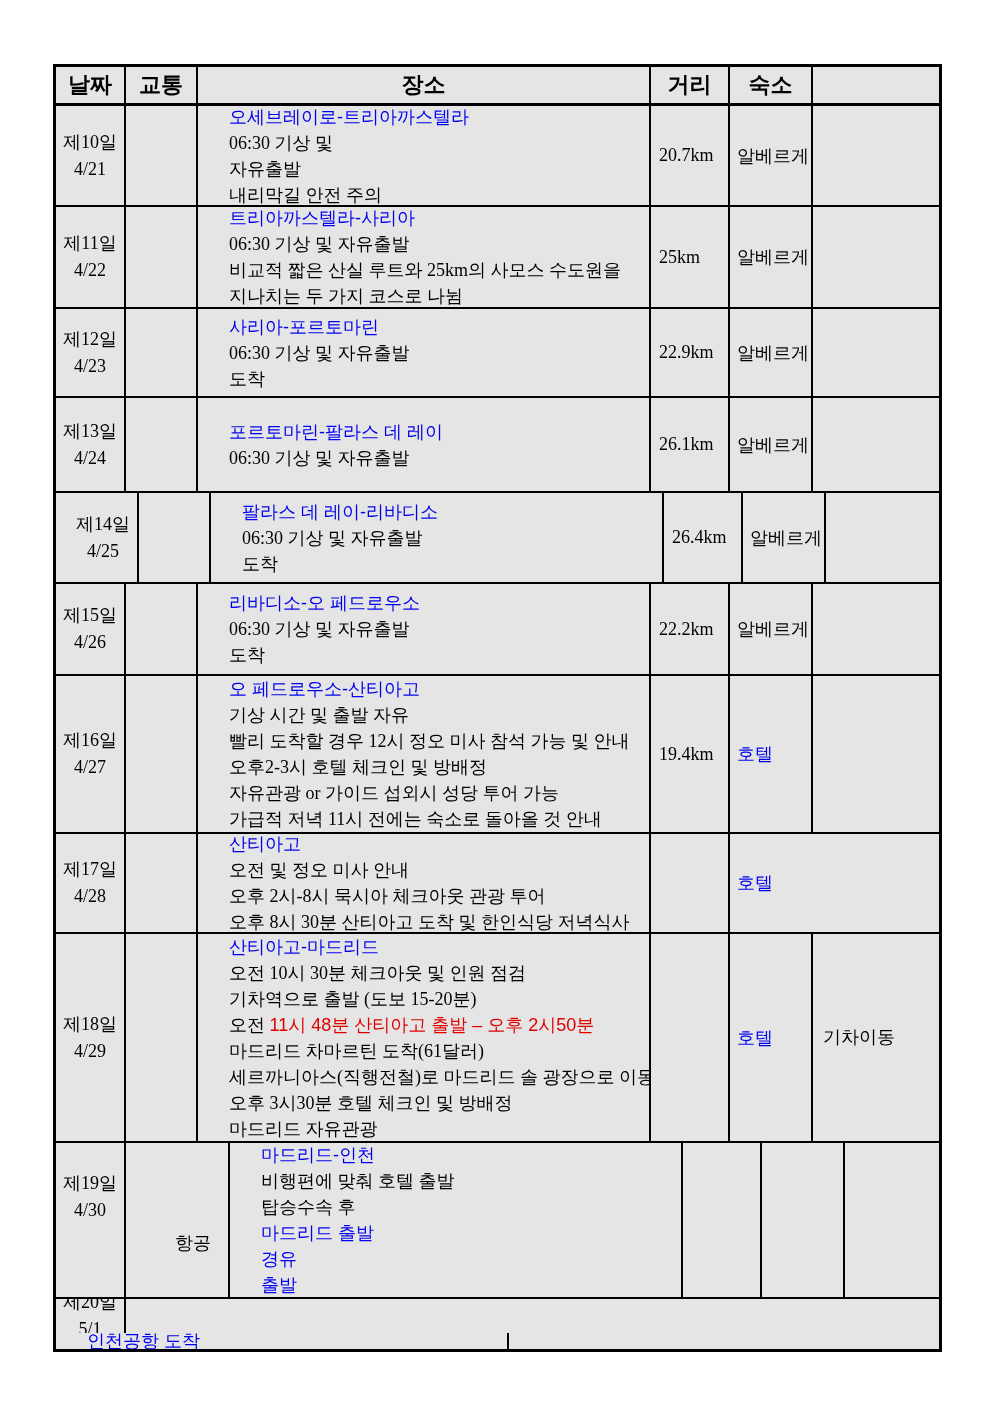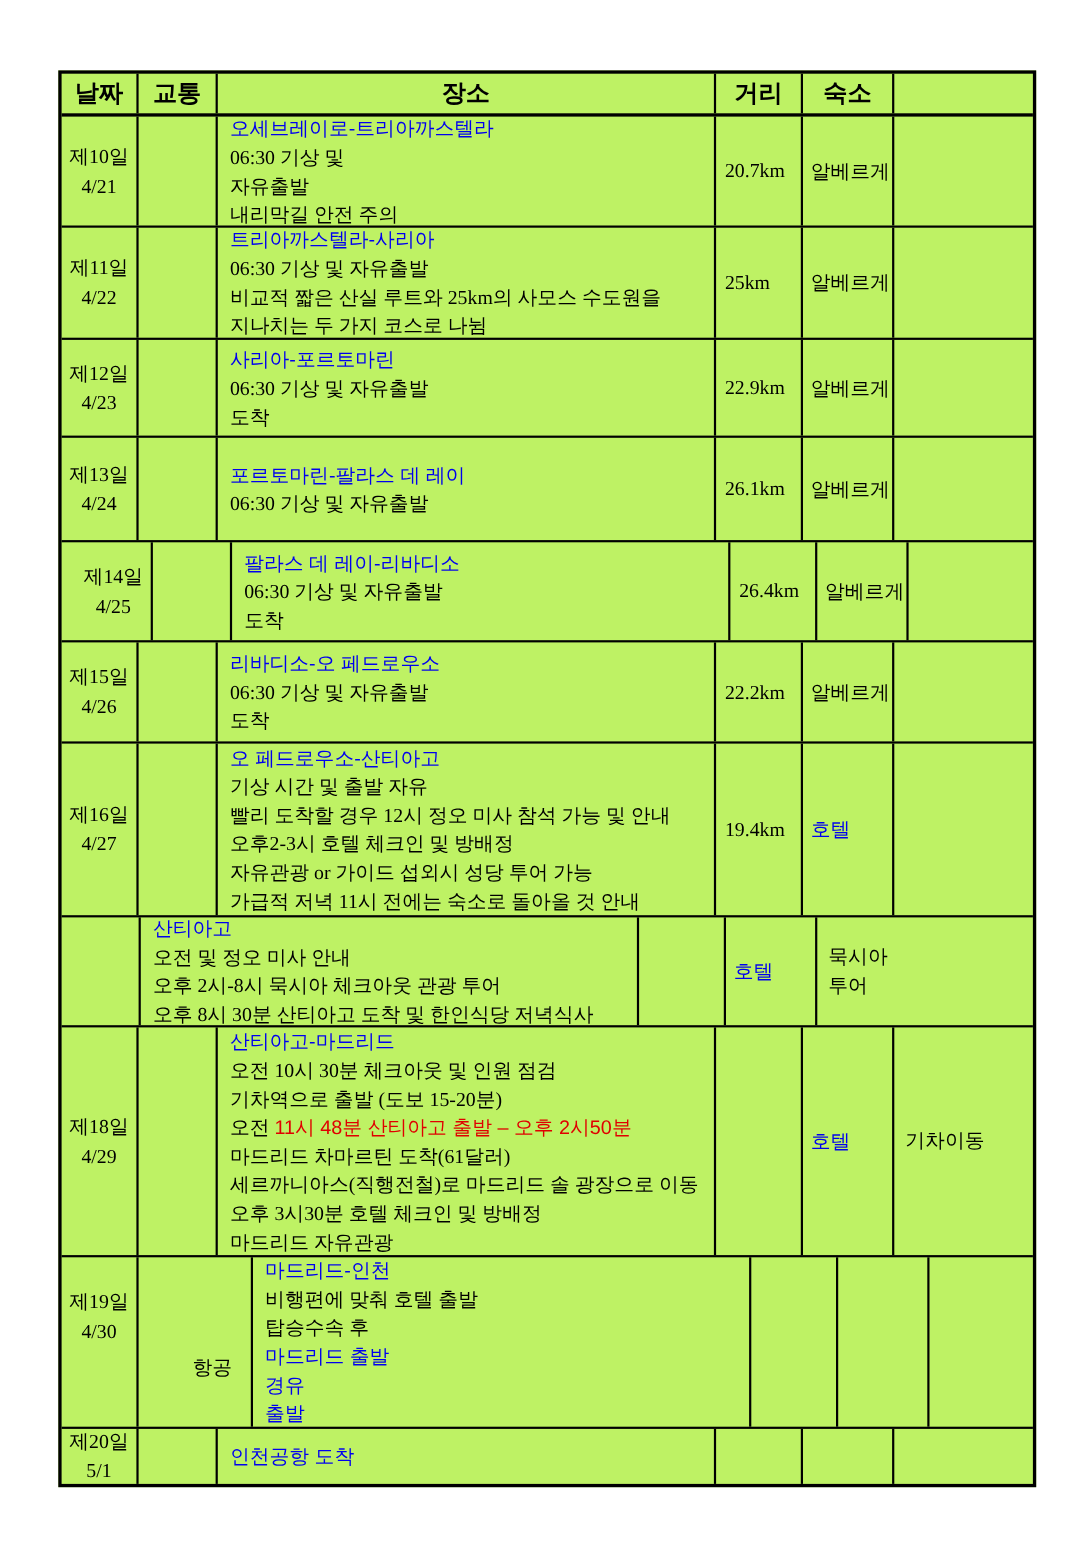--- a/index.html
+++ b/index.html
@@ -3,40 +3,40 @@
 <meta charset="utf-8">
 <style>
   html,body{margin:0;padding:0;}
   body{
     width:992px;height:1403px;background:#ffffff;position:relative;
     font-family:"Liberation Serif","DejaVu Serif",serif;color:#000;font-size:18px;
   }
   .tbl{
     position:absolute;left:53px;top:64px;width:889px;
     border:3px solid #000;box-sizing:border-box;
-    display:flex;flex-direction:column;background:#bef264;
+    display:flex;flex-direction:column;background:#e5e5e5;
   }
   .tbody{display:flex;flex-direction:column;}
   .row{display:flex;border-bottom:2px solid #000;box-sizing:border-box;flex:none;}
-  .tbody .row:last-child{border-bottom:none;}
+  .tbody .row:last-child{border-bottom:none;flex-direction:column;}
   .hrow{border-bottom:3px solid #000;height:39px;}
   .c{
     box-sizing:border-box;border-right:2px solid #000;
     display:flex;flex-direction:column;justify-content:center;overflow:hidden;
   }
   .c:last-child{border-right:none;}
   .c1{width:70px;align-items:center;text-align:center;line-height:27px;}
   .c2{width:72px;align-items:center;text-align:center;line-height:26px;}
   .c3{width:453px;padding-left:11px;}
   .c4{width:79px;padding-left:8px;}
   .c5{width:83px;padding-left:7px;}
   .c6{flex:1;padding-left:10px;line-height:27px;}
   .hc{justify-content:center;align-items:center;text-align:center;
       font-weight:bold;font-size:22px;padding:0;line-height:normal;}
-  .line{line-height:26px;white-space:nowrap;}
+  .line{line-height:26px;white-space:nowrap;margin-left:20px;}
   .blue{color:var(--blue,#0000ee);font-family:"Liberation Sans","DejaVu Sans",sans-serif;}
   .red{color:var(--red,#e00000);font-family:"Liberation Sans","DejaVu Sans",sans-serif;}
   .black{color:#000;}
   .up{padding-bottom:46px;}
   .down{padding-top:46px;margin-left:32px;}
 </style>
 </head>
 <body style="background: rgb(255, 255, 255);">
 
 <div class="tbl">
@@ -180,34 +180,34 @@
         </div>
         <div class="c c4">
           <div class="">19.4km</div>
         </div>
         <div class="c c5">
           <div class="blue">호텔</div>
         </div>
         <div class="c c6"></div>
       </div>
       <div class="row" style="height: 100px;">
+        <div class="c c1">
+          <div class="">제17일</div>
+          <div class="">4/28</div>
+        </div>
         <div class="c c2"></div>
         <div class="c c3">
           <div class="line"><span class="blue">산티아고</span></div>
           <div class="line"><span class="black">오전 및 정오 미사 안내</span></div>
           <div class="line"><span class="black">오후 2시-8시 묵시아 체크아웃 관광 투어</span></div>
           <div class="line"><span class="black">오후 8시 30분 산티아고 도착 및 한인식당 저녁식사</span></div>
         </div>
         <div class="c c4"></div>
         <div class="c c5">
           <div class="blue">호텔</div>
-        </div>
-        <div class="c c6">
-          <div class="">묵시아</div>
-          <div class="">투어</div>
         </div>
       </div>
       <div class="row" style="height: 209px;">
         <div class="c c1">
           <div class="">제18일</div>
           <div class="">4/29</div>
         </div>
         <div class="c c2"></div>
         <div class="c c3">
           <div class="line"><span class="blue">산티아고-마드리드</span></div>

